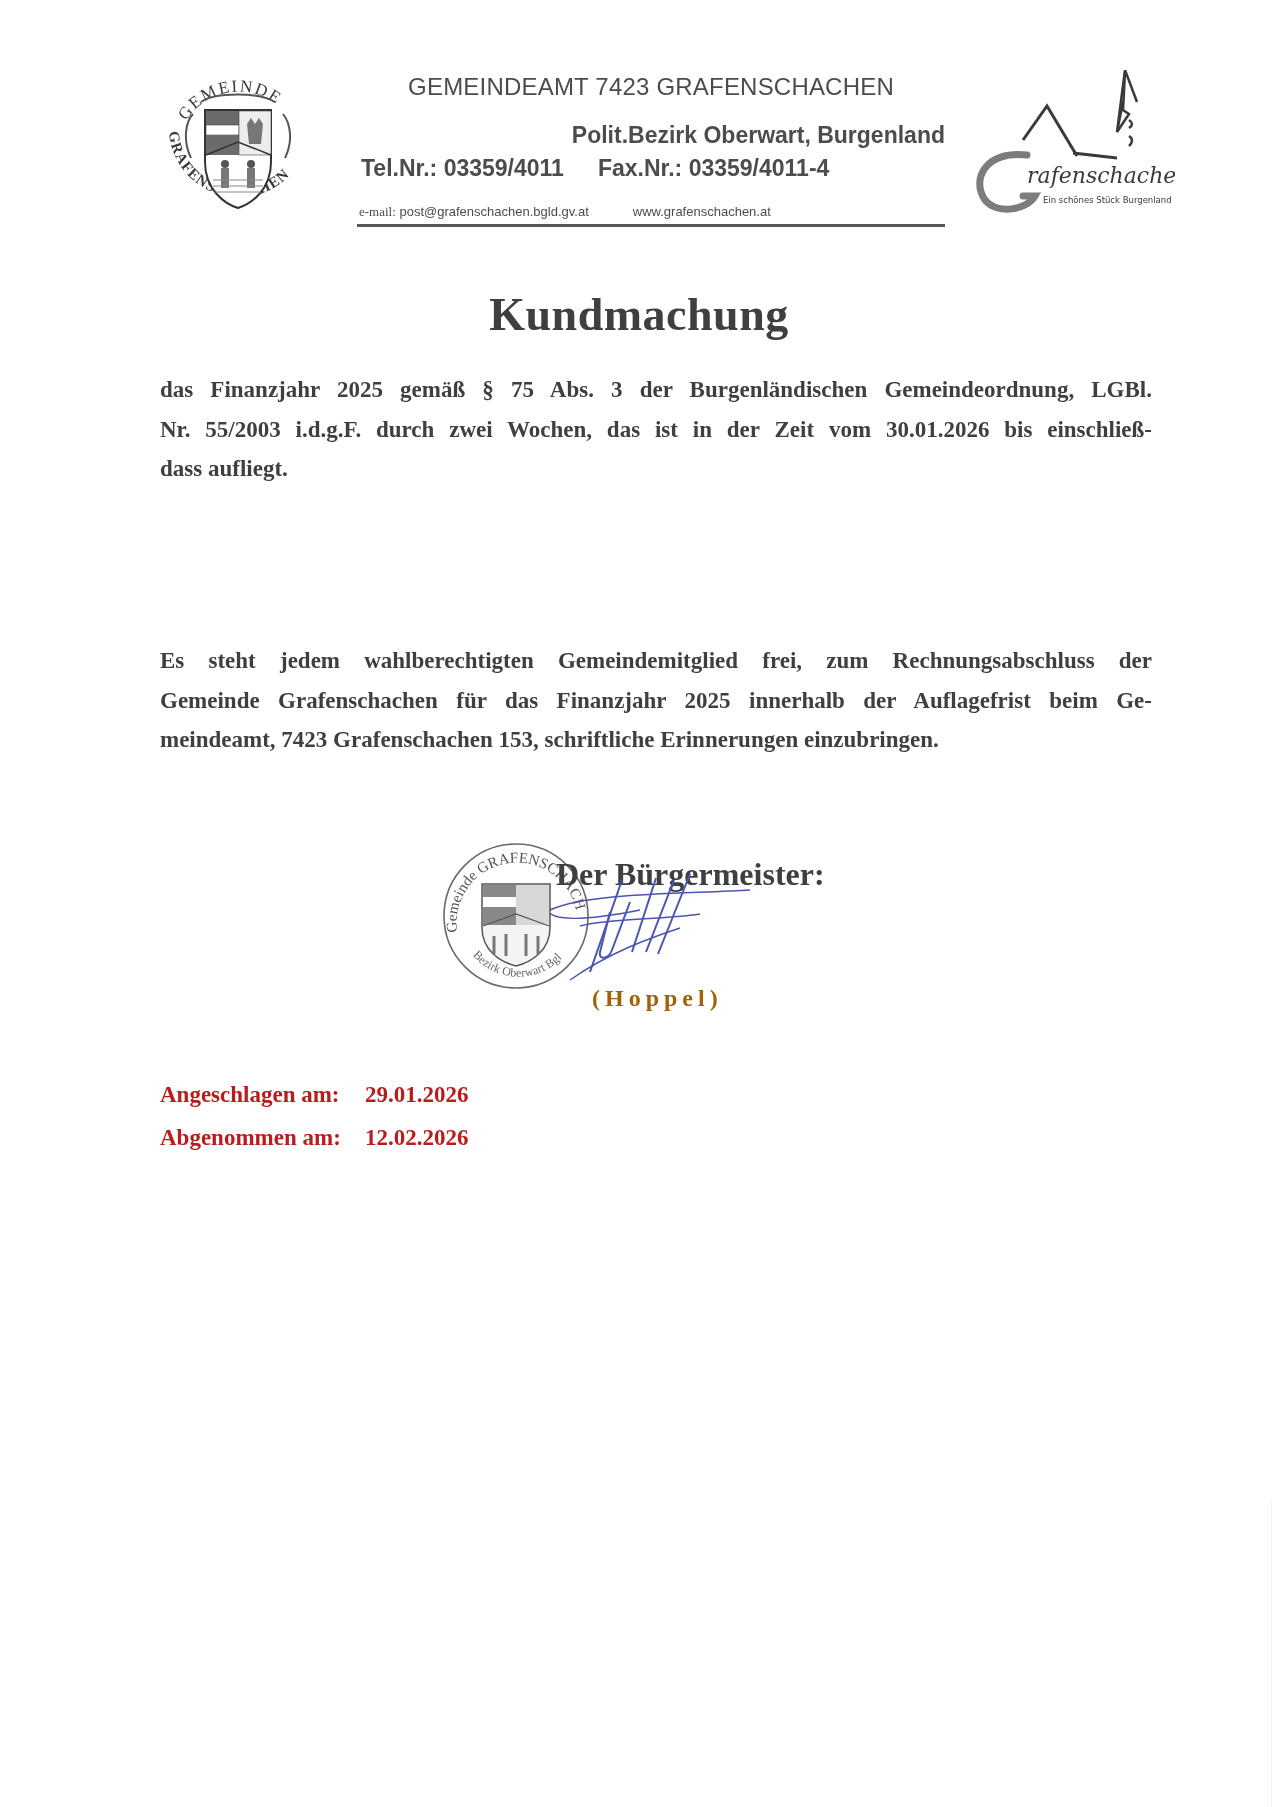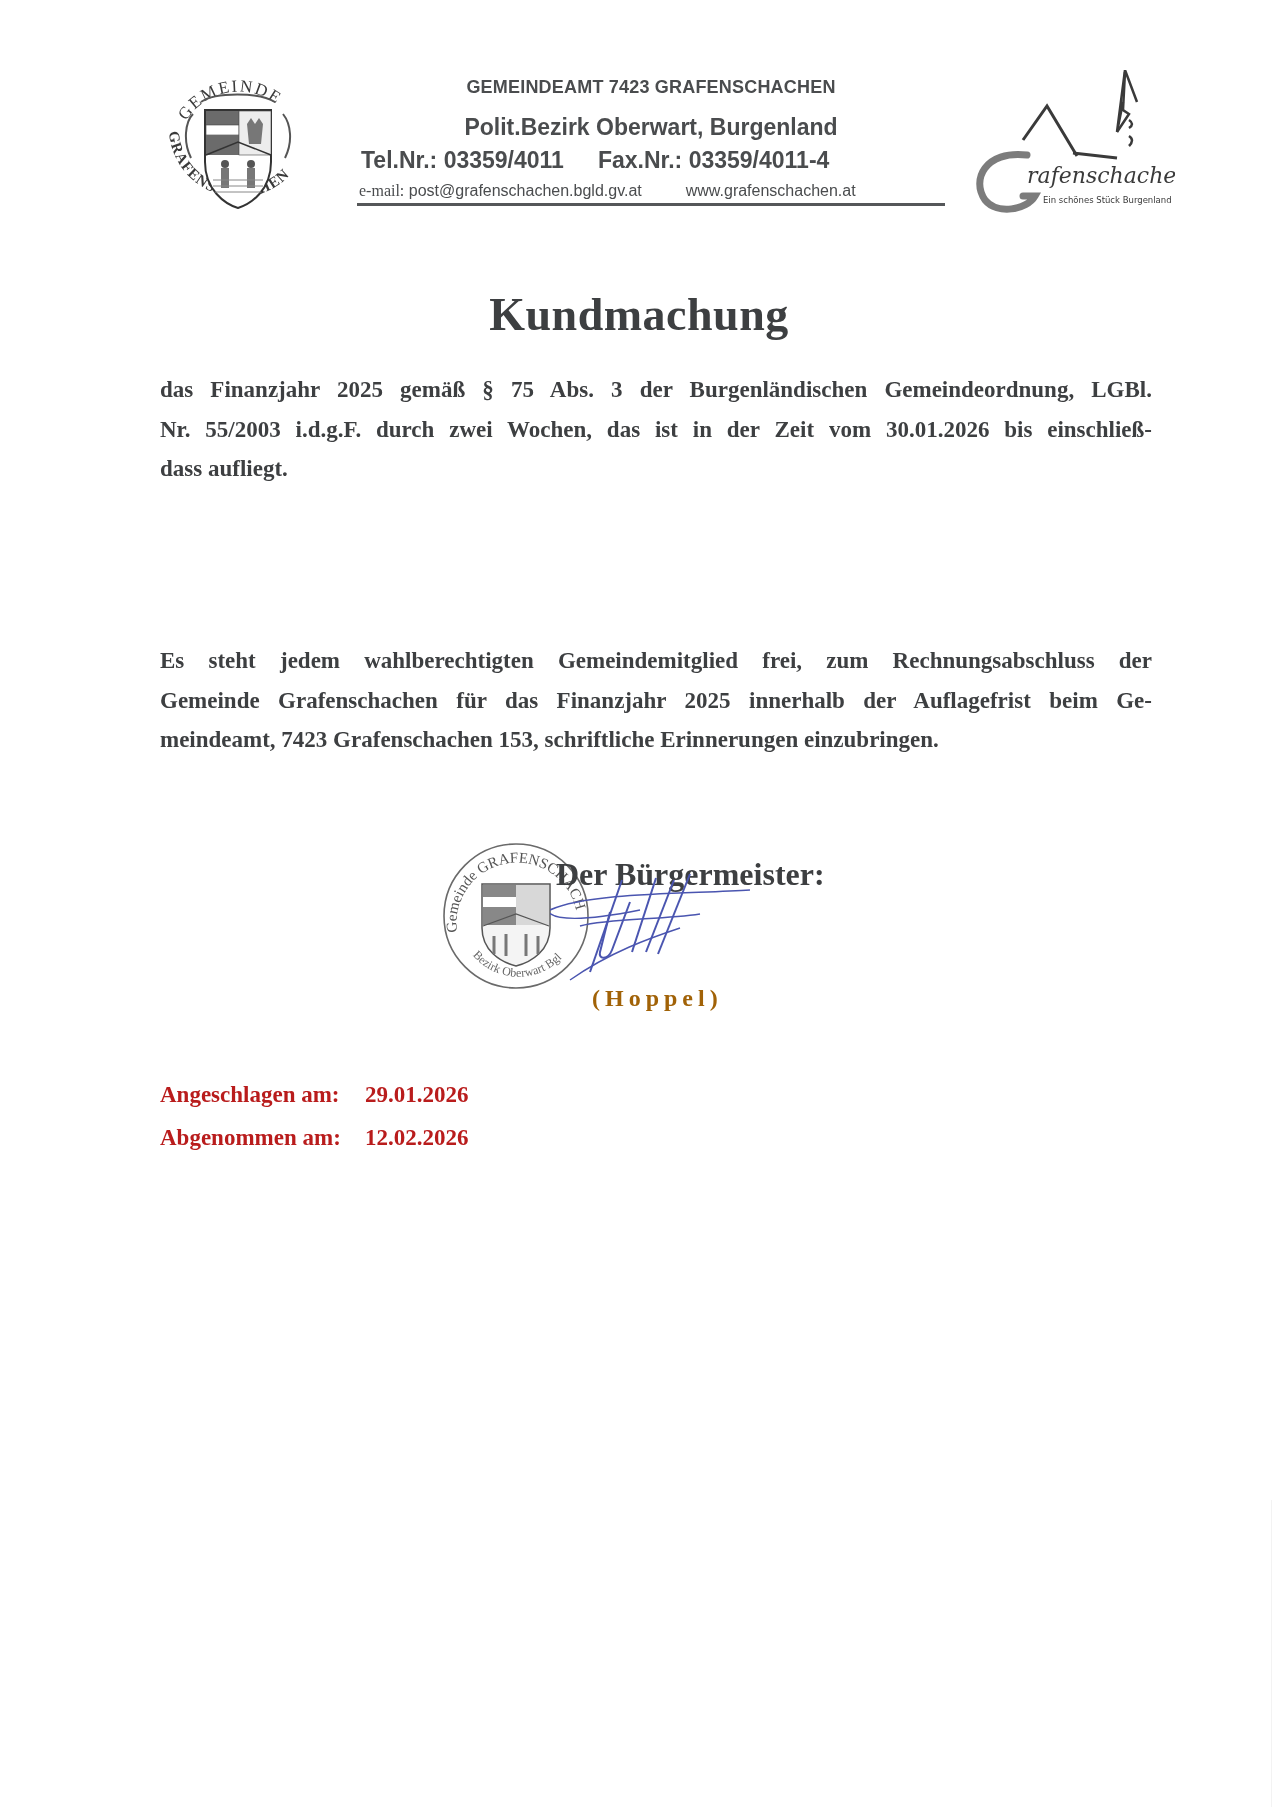--- a/index.html
+++ b/index.html
@@ -32,47 +32,48 @@
     .letterhead {
       position: absolute;
       left: 357px;
       top: 72px;
       width: 588px;
       font-family: "Liberation Sans", sans-serif;
       color: #4a4c4e;
       text-align: center;
     }
     .lh-line1 {
-      font-size: 18px;
-      font-weight: bold;
+      font-size: 24px;
+      font-weight: normal;
       letter-spacing: 0.2px;
       line-height: 30px;
       white-space: nowrap;
     }
     .lh-line2 {
       font-size: 23px;
       font-weight: bold;
       line-height: 30px;
-      margin-top: 10px;
-      white-space: nowrap;
+      margin-top: 18px;
+      white-space: nowrap;
+      text-align: right;
     }
     .lh-line3 {
       font-size: 23px;
       font-weight: bold;
       line-height: 30px;
       margin-top: 3px;
       text-align: left;
       padding-left: 4px;
       white-space: nowrap;
     }
     .lh-line3 .fax { margin-left: 34px; }
     .lh-line4 {
-      font-size: 16px;
+      font-size: 13px;
       line-height: 20px;
-      margin-top: 6px;
+      margin-top: 19px;
       text-align: left;
       padding-left: 2px;
       white-space: nowrap;
       color: #4a4c4e;
     }
     .lh-line4 .email-label { font-family: "Liberation Serif", serif; }
     .lh-line4 .www { margin-left: 44px; }
     .lh-rule {
       height: 3px;
       background: #555759;

